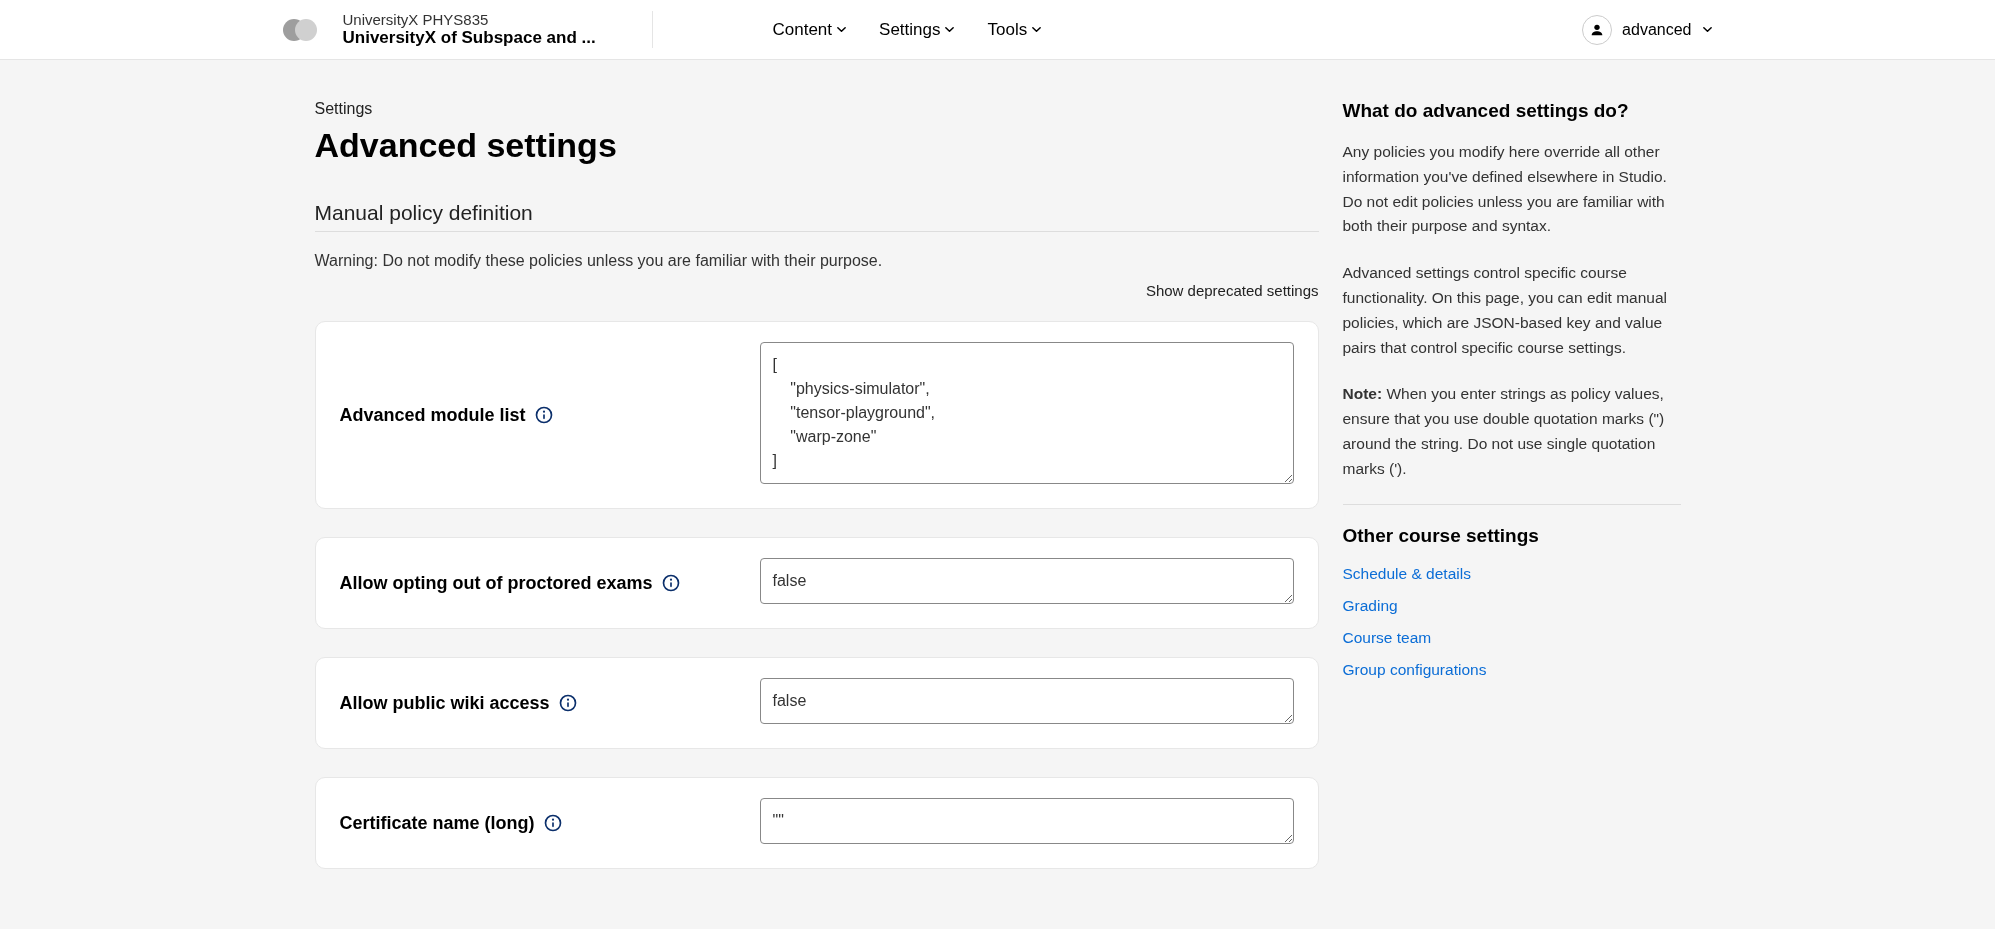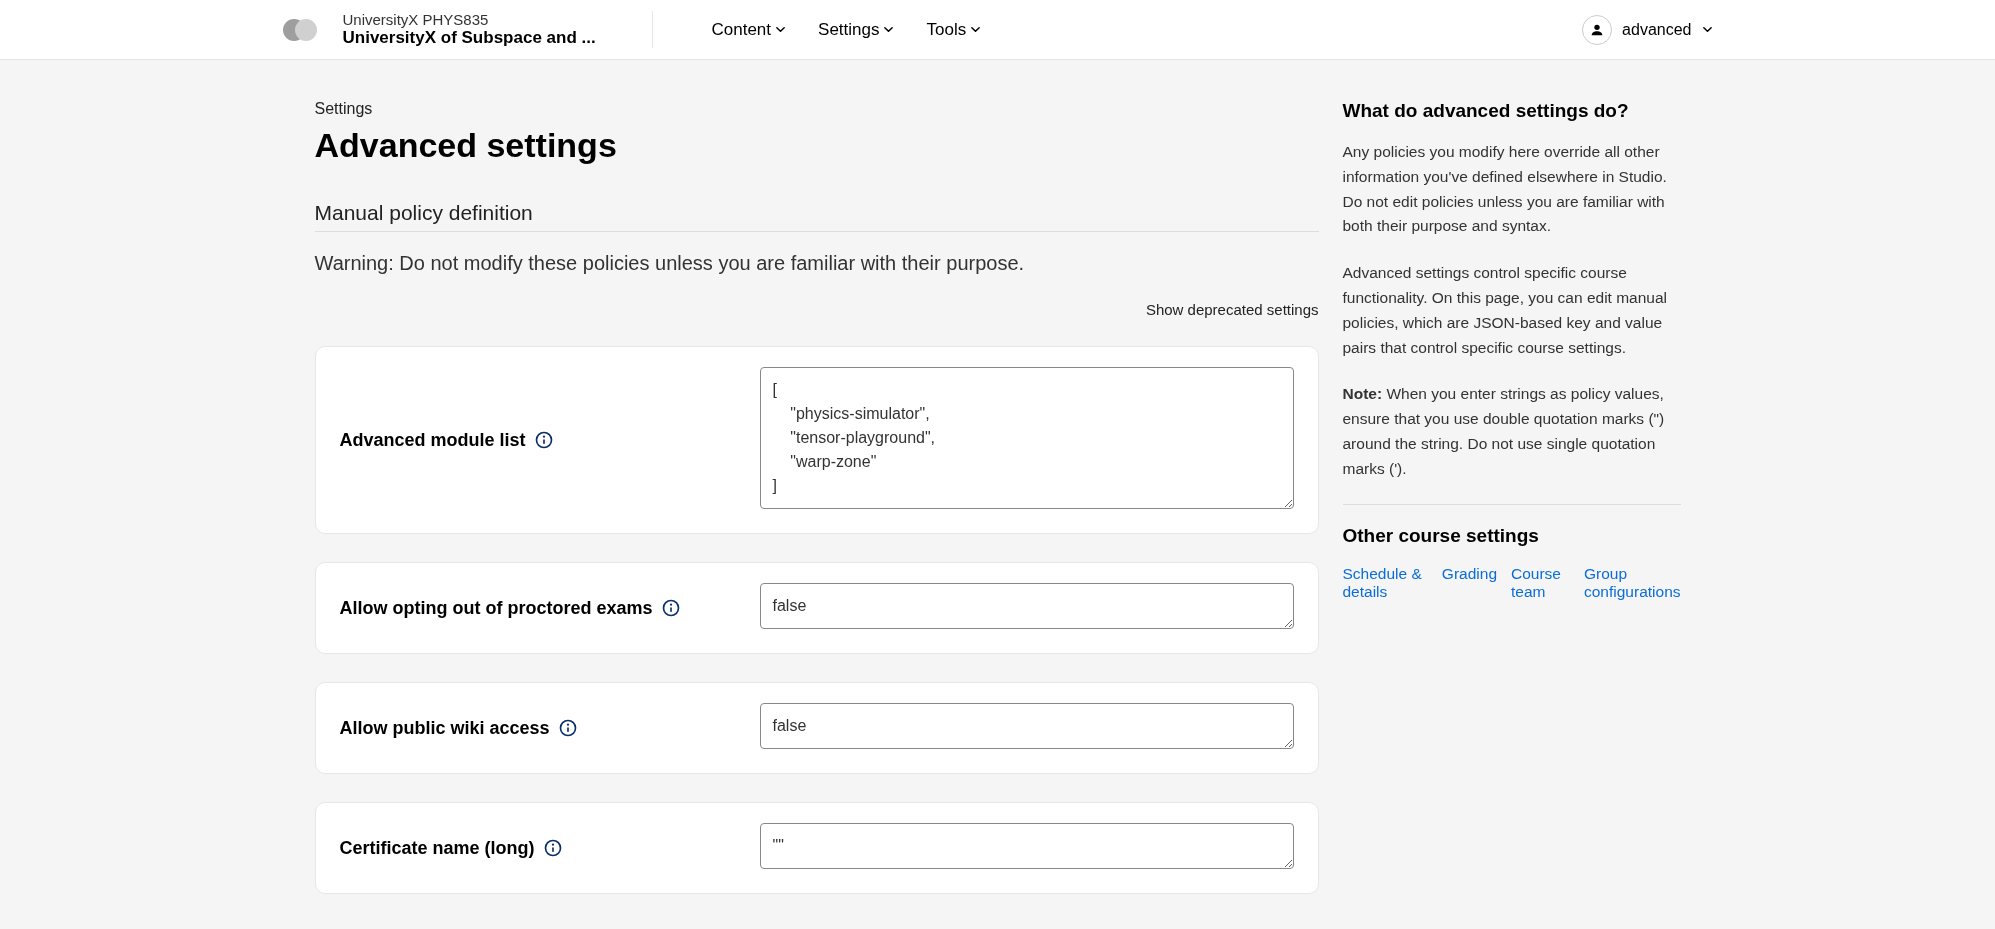--- a/index.html
+++ b/index.html
@@ -57,21 +57,21 @@
   .course-title {
     font-size: 17px;
     font-weight: 700;
     white-space: nowrap;
     overflow: hidden;
     text-overflow: ellipsis;
   }
   .nav-menu {
     display: flex;
     gap: 32px;
-    margin-left: 59px;
+    margin-left: 120px;
   }
   .nav-item {
     font-size: 17px;
     color: #000;
     cursor: pointer;
     display: flex;
     align-items: center;
     gap: 4px;
   }
   .chevron {
@@ -114,29 +114,29 @@
   }
   .section-heading {
     font-size: 21px;
     font-weight: 400;
     color: #222;
     padding-bottom: 6px;
     border-bottom: 1px solid #ddd;
     margin-bottom: 20px;
   }
   .warning-text {
-    font-size: 20px;
+    font-size: 16px;
     color: #333;
-    margin-bottom: 26px;
+    margin-bottom: 12px;
   }
   .deprecated-link {
     text-align: right;
     font-size: 15px;
     color: #222;
-    margin-bottom: 28px;
+    margin-bottom: 22px;
     cursor:pointer;
   }
   .setting-card {
     background: #fff;
     border: 1px solid #e7e7e7;
     border-radius: 10px;
     padding: 20px 24px;
     margin-bottom: 28px;
     display:flex;
     align-items:center;
@@ -182,21 +182,21 @@
     color: #333;
     margin-bottom: 22px;
   }
   .side-p strong { font-weight:700; }
   .side-divider {
     border-top:1px solid #ddd;
     margin: 8px 0 20px;
   }
   .side-links {
     display:flex;
-    flex-direction:row;
+    flex-direction:column;
     gap: 14px;
   }
   .side-link {
     color: #0b6dd6;
     font-size: 15.5px;
     text-decoration:none;
     cursor:pointer;
   }
 </style>
 </head>

